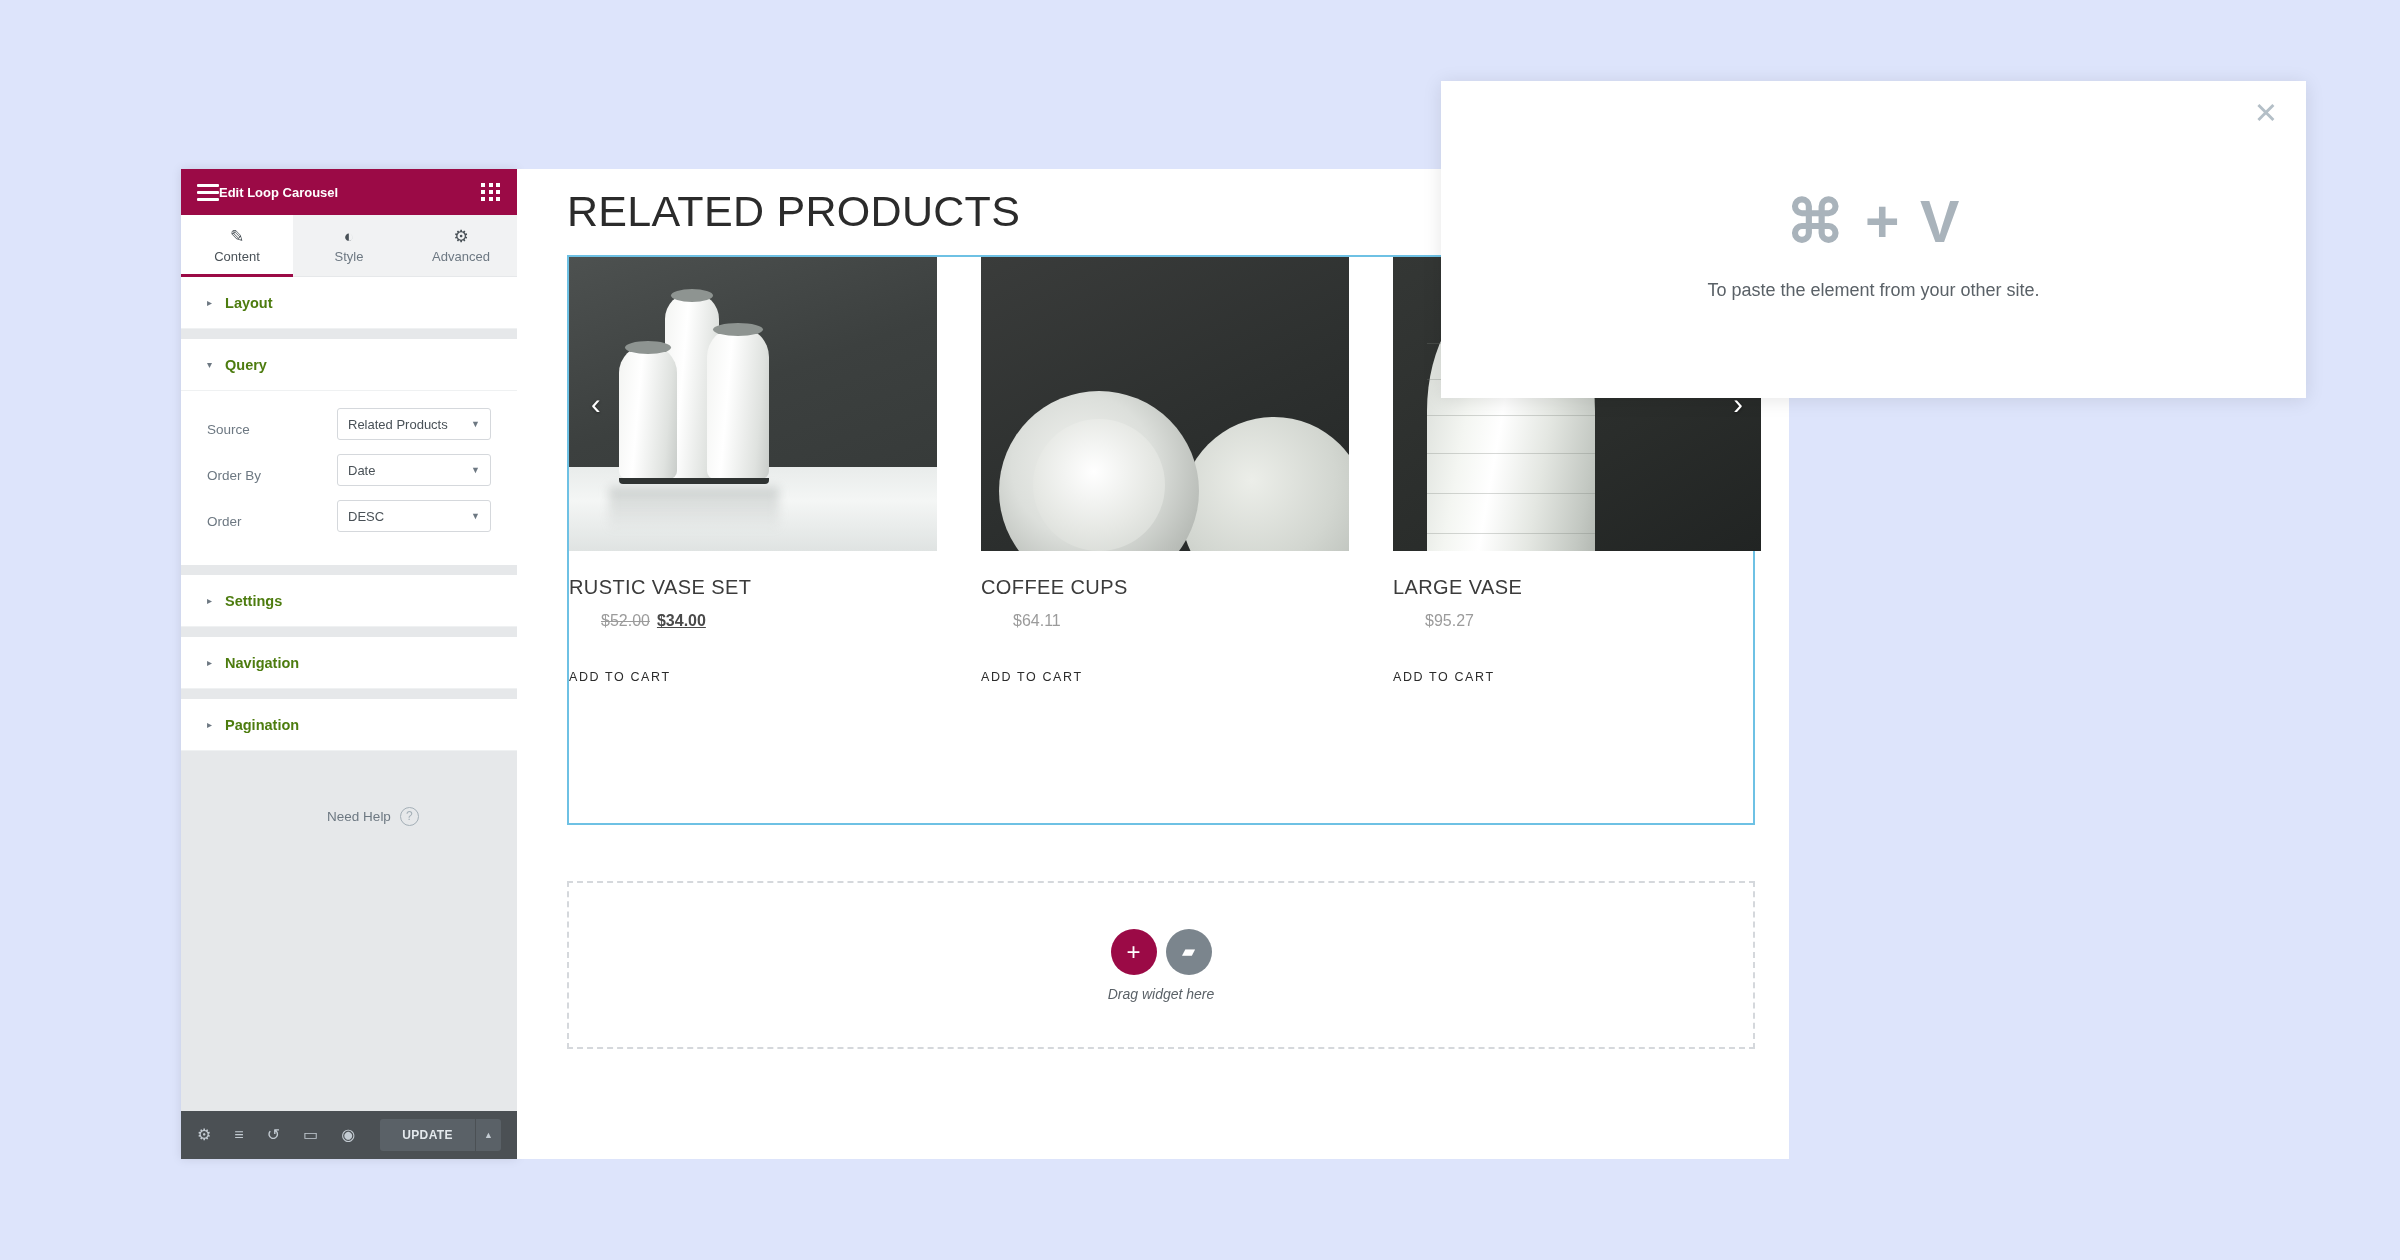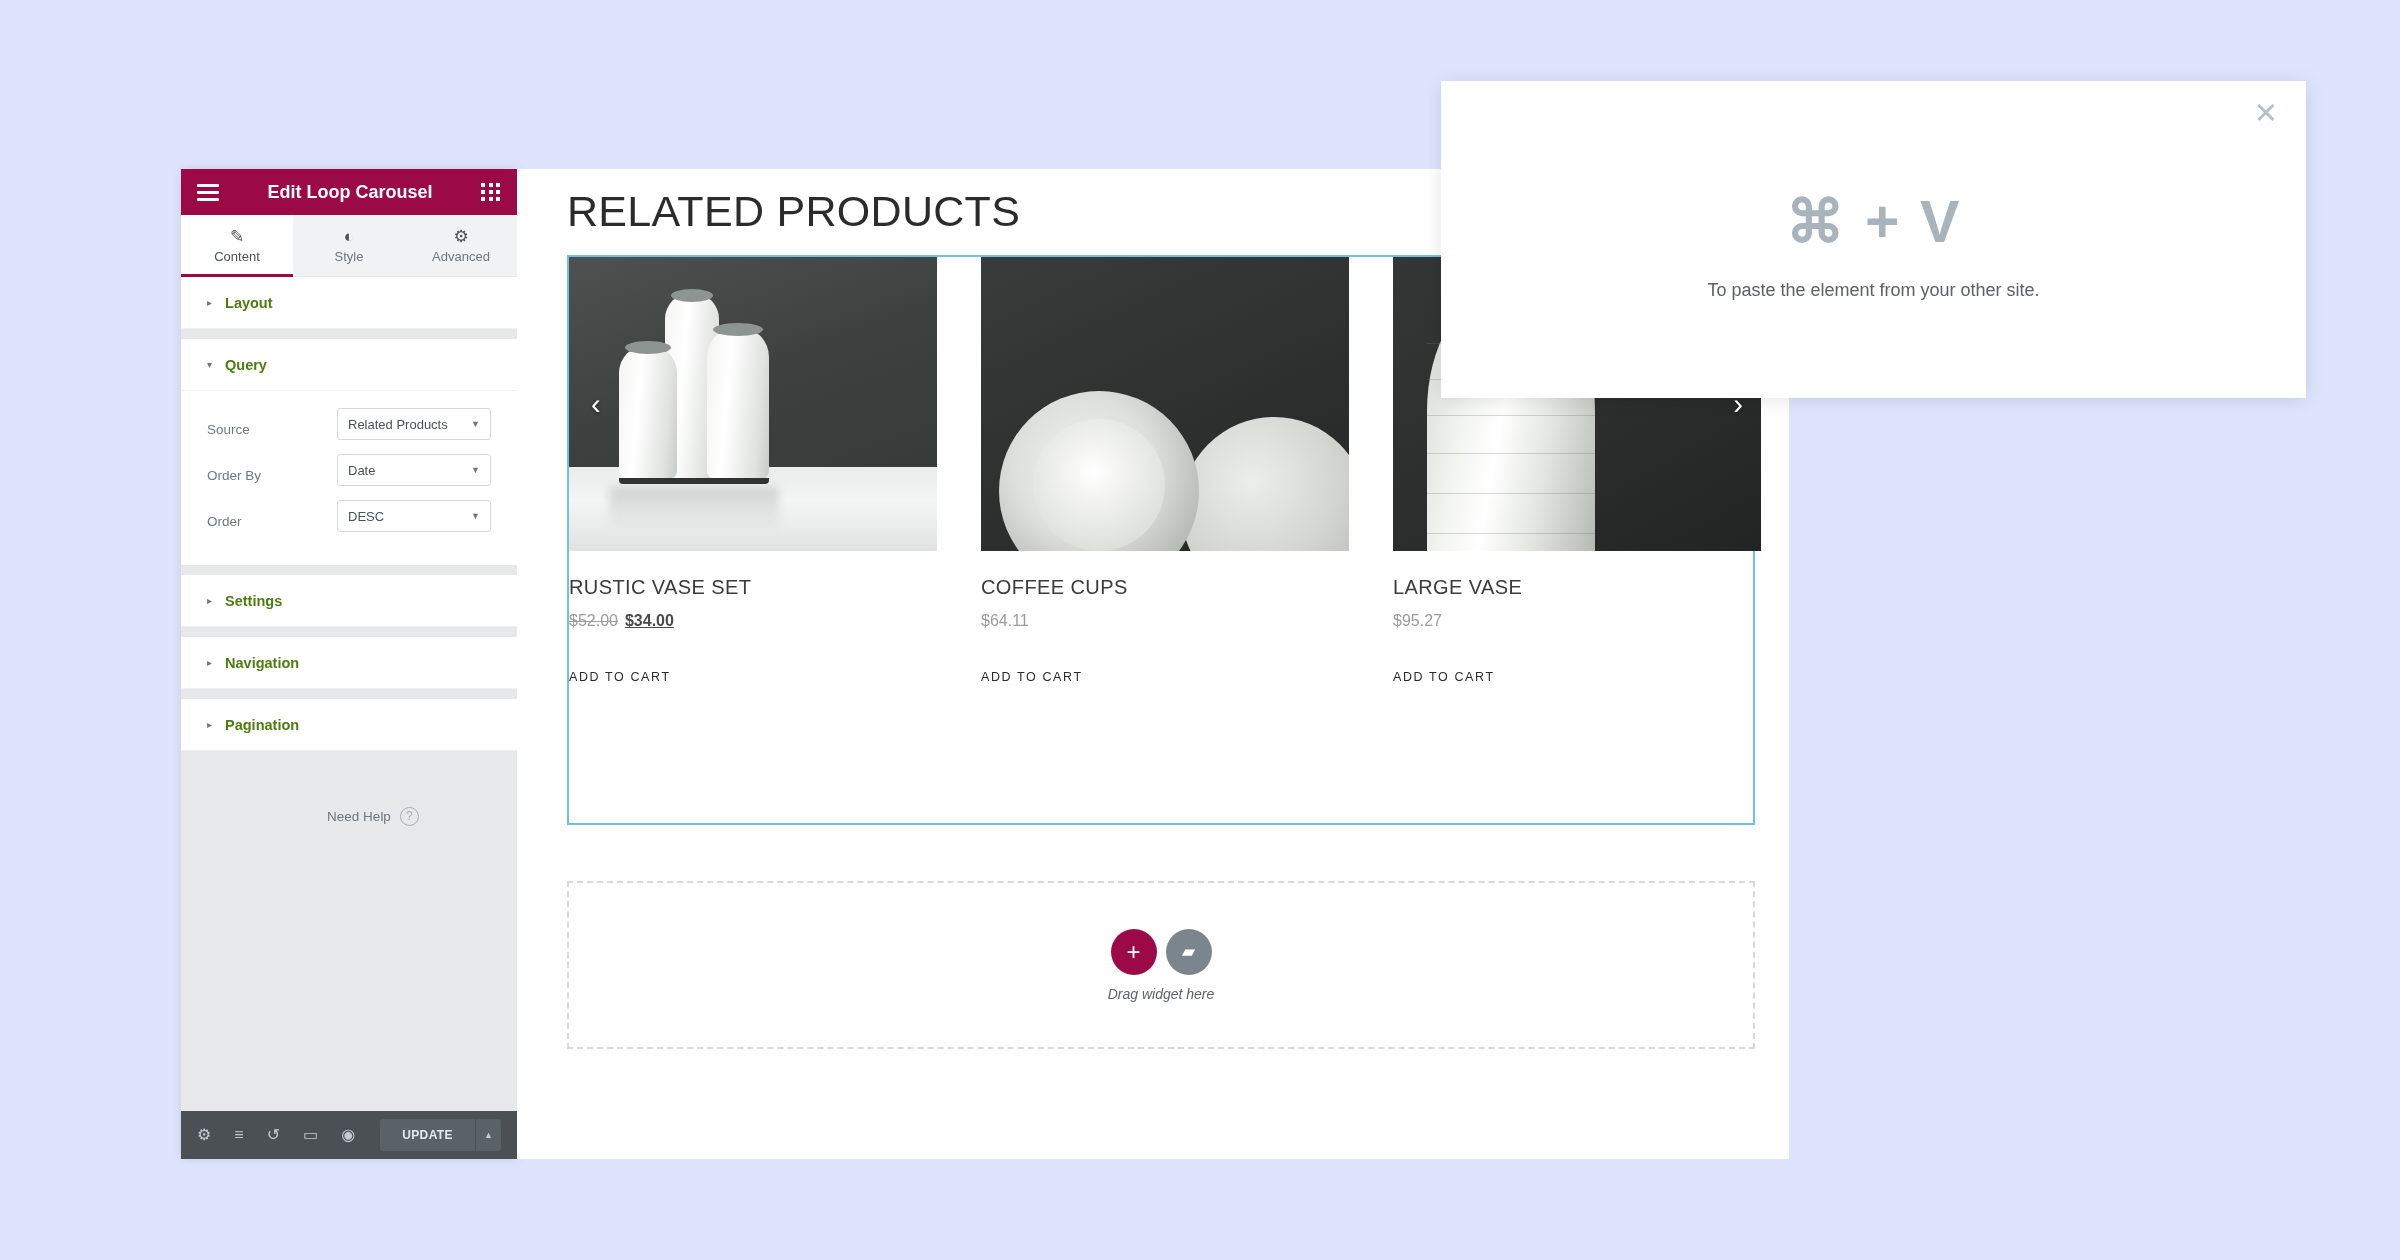--- a/index.html
+++ b/index.html
@@ -23,22 +23,22 @@
     display: flex; flex-direction: column;
     box-shadow: 0 0 10px rgba(0,0,0,0.10);
   }
 
   .panel-header {
     height: 46px; background: #9b0a46;
     display: flex; align-items: center; justify-content: space-between;
     padding: 0 16px; flex: none;
   }
   .panel-title {
-    color: #ffffff; font-size: 18px; font-weight: bold;
-    flex: 1; text-align: center;
+    color: #ffffff; font-size: 13px; font-weight: bold;
+    flex: 1; 
   }
   .hamburger-icon { width: 22px; display: flex; flex-direction: column; gap: 4px; cursor: pointer; }
   .hamburger-icon i { display: block; height: 3px; background: #fff; border-radius: 1px; }
   .grid-icon { width: 20px; display: grid; grid-template-columns: repeat(3,1fr); gap: 3px; cursor: pointer; }
   .grid-icon i { display: block; width: 4px; height: 4px; background: #fff; }
 
   .panel-tabs {
     height: 62px; background: #f1f2f3; display: flex; flex: none;
     border-bottom: 1px solid #e6e8ea;
   }
@@ -211,21 +211,21 @@
     cursor: pointer; z-index: 4; line-height: 1;
     text-shadow: 0 1px 3px rgba(0,0,0,.45);
   }
   .arrow-prev { left: 22px; }
   .arrow-next { right: 18px; }
 
   .product-title {
     margin-top: 25px; font-size: 20px; color: #3b3b3b;
     letter-spacing: .4px; font-weight: normal; white-space: nowrap;
   }
-  .product-price { margin-top: 13px; font-size: 16px; color: #9b9b9b; white-space: nowrap; }
+  .product-price { margin-top: 13px; font-size: 16px; color: #9b9b9b; white-space: nowrap; padding-left: 32px; }
   .price-old { text-decoration: line-through; margin-right: 7px; }
   .price-new { color: #4a4a4a; font-weight: bold; text-decoration: underline; }
   .add-to-cart {
     margin-top: 40px; font-size: 12.5px; color: #2b2b2b;
     letter-spacing: 1.6px; cursor: pointer; white-space: nowrap;
   }
 
   .dropzone {
     position: absolute; left: 50px; top: 712px;
     width: 1188px; height: 168px;

